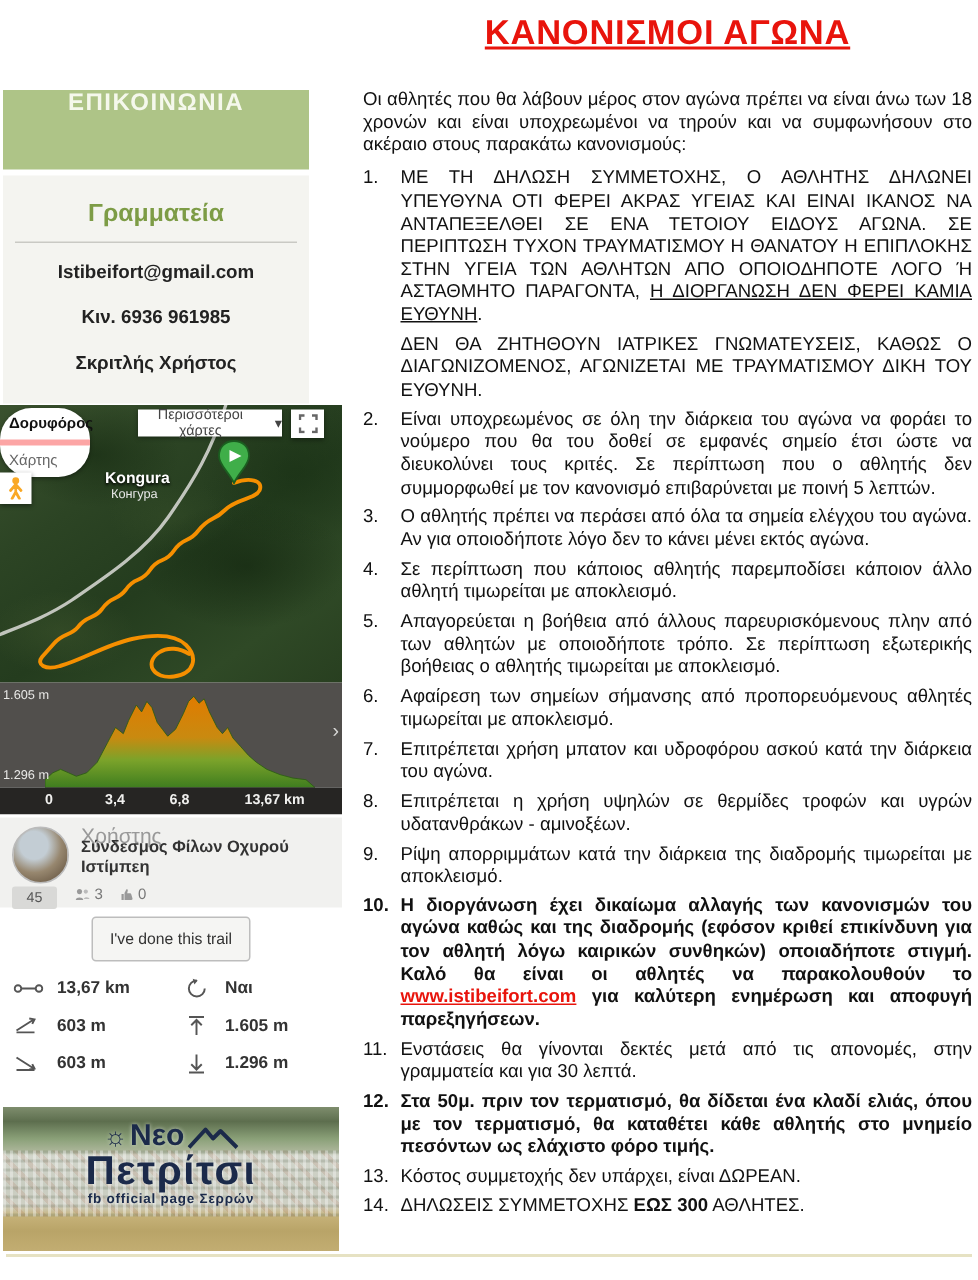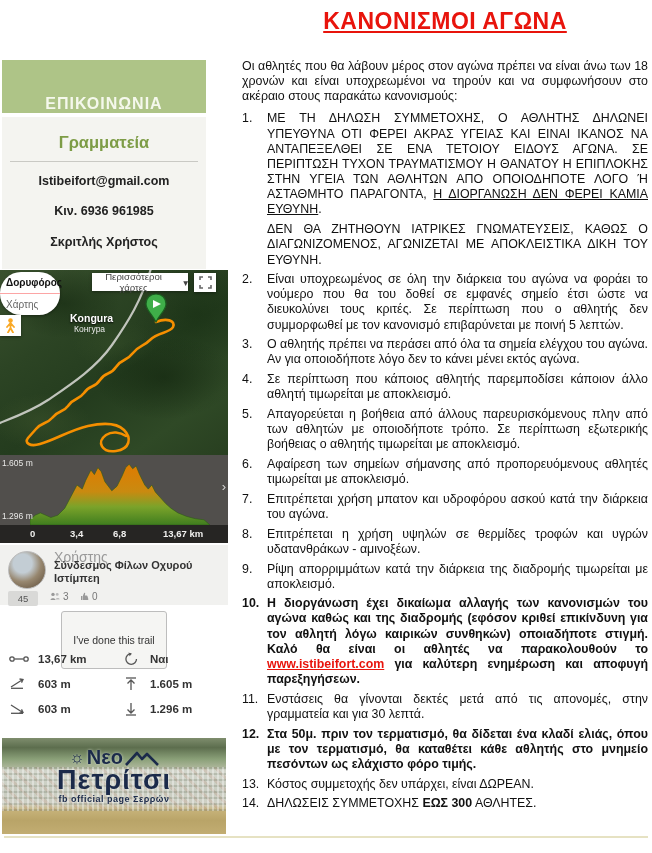--- a/index.html
+++ b/index.html
@@ -20,21 +20,21 @@
   .rule-para-gap { margin-top:5px; }
   .rule-bold, .rule-bold .rule-num-t { font-weight:bold; }
   .seg-bold { font-weight:bold; }
   .seg-underline { text-decoration:underline; }
   .seg-link { color:#e8140c; font-weight:bold; text-decoration:underline; cursor:pointer; }
 
   
   .sidebar { position:absolute; left:0; top:0; width:230px; height:853px; }
   .contact-banner { position:absolute; left:2px; top:60px; width:204px; height:53px;
     background:#aec487; color:#f5f8ec; font-size:16px; font-weight:bold;
-    display:flex; align-items:flex-end; justify-content:center; letter-spacing:1px; }
+    display:flex; align-items:flex-start; justify-content:center; letter-spacing:1px; }
   .secretariat-panel { position:absolute; left:2px; top:117px; width:204px; height:152px;
     background:#f4f4f0; text-align:center; }
   .secretariat-title { margin-top:16px; color:#7d9c46; font-size:16.5px; font-weight:bold; }
   .secretariat-divider { margin:9px 8px 0 8px; border-top:1px solid #c9c9c4; }
   .secretariat-email { margin-top:12px; font-size:12.5px; font-weight:bold; color:#222; }
   .secretariat-phone { margin-top:16px; font-size:12.5px; font-weight:bold; color:#222; }
   .secretariat-name  { margin-top:17px; font-size:12.5px; font-weight:bold; color:#222; }
 
   
   .map-widget { position:absolute; left:0; top:270px; width:228px; height:273px; overflow:hidden; }
@@ -43,21 +43,21 @@
       radial-gradient(ellipse 80px 50px at 28% 18%, rgba(18,38,14,.55), transparent 70%),
       radial-gradient(ellipse 100px 60px at 72% 58%, rgba(14,32,11,.5), transparent 70%),
       radial-gradient(ellipse 70px 40px at 18% 82%, rgba(70,92,48,.4), transparent 70%),
       radial-gradient(ellipse 90px 70px at 86% 24%, rgba(22,46,18,.5), transparent 70%),
       radial-gradient(ellipse 60px 35px at 50% 40%, rgba(60,84,44,.35), transparent 70%),
       linear-gradient(145deg,#3a512e 0%,#2c4424 30%,#243c1e 55%,#2f4926 80%,#283f20 100%); }
   .map-trails { position:absolute; left:0; top:0; }
   .layer-box { position:absolute; left:0; top:2px; width:60px; background:#fff;
     box-shadow:0 1px 3px rgba(0,0,0,.4); font-size:10px;border-radius:21px; }
   .layer-sat { padding:5px 6px; font-weight:bold; color:#111; }
-  .layer-map { padding:5px 6px; border-top:1px solid #fca5a5; color:#666; }
+  .layer-map { padding:5px 6px; border-top:4px solid #fca5a5; color:#666; }
   .pegman-box { position:absolute; left:0; top:45px; width:21px; height:21px; background:#fff;
     box-shadow:0 1px 3px rgba(0,0,0,.4); display:flex; align-items:center; justify-content:center; }
   .more-maps { position:absolute; left:92px; top:3px; width:96px; height:18px; background:#fff;
     box-shadow:0 1px 3px rgba(0,0,0,.4); border:none; font-size:9.6px; color:#444;
     display:flex; align-items:center; justify-content:space-between; gap:8px; font-family:inherit; }
   .fullscreen-box { position:absolute; left:194px; top:3px; width:22px; height:19px; background:#fff;
     box-shadow:0 1px 3px rgba(0,0,0,.4); display:flex; align-items:center; justify-content:center; }
 
   .elev-panel { position:absolute; left:0; top:185px; width:228px; height:70px;
     background:rgba(62,60,56,.9); }
@@ -79,21 +79,21 @@
   .author-name { position:absolute; left:54px; top:14px; width:168px; font-size:11px;
     font-weight:bold; color:#333; line-height:1.2; }
   .badge { position:absolute; left:8px; top:46px; width:30px; height:15px; background:#d9d9d7;
     border-radius:2px; font-size:9.5px; color:#555; display:flex; align-items:center;
     justify-content:center; }
   .mini-stat { position:absolute; top:46px; font-size:10px; color:#777;
     display:flex; align-items:center; gap:3px; }
   .mini-stat-1 { left:50px; } .mini-stat-2 { left:80px; }
 
   .done-btn-row { position:absolute; left:0; top:606px; width:228px; text-align:center; }
-  .done-btn { display:inline-block; margin-top:5px; padding:22px 11px; background:#f5f5f3;
+  .done-btn { display:inline-block; margin-top:5px; padding:8px 11px; background:#f5f5f3;
     border:1px solid #bdbdbd; border-radius:3px; font-size:10.5px; color:#333;
     font-family:inherit; }
 
   
   .trail-stats { position:absolute; left:8px; top:646px; width:214px; }
   .stat-row { display:flex; height:25px; align-items:center; }
   .stat-cell { display:flex; align-items:center; gap:8px; font-size:11.5px; font-weight:bold; color:#333; }
   .stat-cell.c1 { width:112px; } 
   .stat-icon { width:22px; display:flex; justify-content:center; }
 
@@ -305,21 +305,21 @@
   </div>
 
   <div class="main">
     <div class="title">ΚΑΝΟΝΙΣΜΟΙ ΑΓΩΝΑ</div>
     <div class="intro">Οι αθλητές που θα λάβουν μέρος στον αγώνα πρέπει να είναι άνω των 18 χρονών και είναι υποχρεωμένοι να τηρούν και να συμφωνήσουν στο ακέραιο στους παρακάτω κανονισμούς:</div>
     <div class="rules">
         <div class="rule">
           <div class="rule-num">1.</div>
           <div class="rule-body">
             <div class="rule-para"><span>ΜΕ ΤΗ ΔΗΛΩΣΗ ΣΥΜΜΕΤΟΧΗΣ, Ο ΑΘΛΗΤΗΣ ΔΗΛΩΝΕΙ ΥΠΕΥΘΥΝΑ ΟΤΙ ΦΕΡΕΙ ΑΚΡΑΣ ΥΓΕΙΑΣ ΚΑΙ ΕΙΝΑΙ ΙΚΑΝΟΣ ΝΑ ΑΝΤΑΠΕΞΕΛΘΕΙ ΣΕ ΕΝΑ ΤΕΤΟΙΟΥ ΕΙΔΟΥΣ ΑΓΩΝΑ. ΣΕ ΠΕΡΙΠΤΩΣΗ ΤΥΧΟΝ ΤΡΑΥΜΑΤΙΣΜΟΥ Η ΘΑΝΑΤΟΥ Η ΕΠΙΠΛΟΚΗΣ ΣΤΗΝ ΥΓΕΙΑ ΤΩΝ ΑΘΛΗΤΩΝ ΑΠΟ ΟΠΟΙΟΔΗΠΟΤΕ ΛΟΓΟ Ή ΑΣΤΑΘΜΗΤΟ ΠΑΡΑΓΟΝΤΑ, </span><span class="seg-underline">Η ΔΙΟΡΓΑΝΩΣΗ ΔΕΝ ΦΕΡΕΙ ΚΑΜΙΑ ΕΥΘΥΝΗ</span><span>.</span></div>
-            <div class="rule-para rule-para-gap"><span>ΔΕΝ ΘΑ ΖΗΤΗΘΟΥΝ ΙΑΤΡΙΚΕΣ ΓΝΩΜΑΤΕΥΣΕΙΣ, ΚΑΘΩΣ Ο ΔΙΑΓΩΝΙΖΟΜΕΝΟΣ, ΑΓΩΝΙΖΕΤΑΙ ΜΕ ΑΠΟΚΛΕΙΣΤΙΚΑ ΔΙΚΗ ΤΟΥ ΕΥΘΥΝΗ.</span></div>
+            <div class="rule-para rule-para-gap"><span>ΔΕΝ ΘΑ ΖΗΤΗΘΟΥΝ ΙΑΤΡΙΚΕΣ ΓΝΩΜΑΤΕΥΣΕΙΣ, ΚΑΘΩΣ Ο ΔΙΑΓΩΝΙΖΟΜΕΝΟΣ, ΑΓΩΝΙΖΕΤΑΙ ΜΕ ΤΡΑΥΜΑΤΙΣΜΟΥ ΔΙΚΗ ΤΟΥ ΕΥΘΥΝΗ.</span></div>
           </div>
         </div>
         <div class="rule">
           <div class="rule-num">2.</div>
           <div class="rule-body">
             <div class="rule-para"><span>Είναι υποχρεωμένος σε όλη την διάρκεια του αγώνα να φοράει το νούμερο που θα του δοθεί σε εμφανές σημείο έτσι ώστε να διευκολύνει τους κριτές. Σε περίπτωση που ο αθλητής δεν συμμορφωθεί με τον κανονισμό επιβαρύνεται με ποινή 5 λεπτών.</span></div>
           </div>
         </div>
         <div class="rule">
           <div class="rule-num">3.</div>

